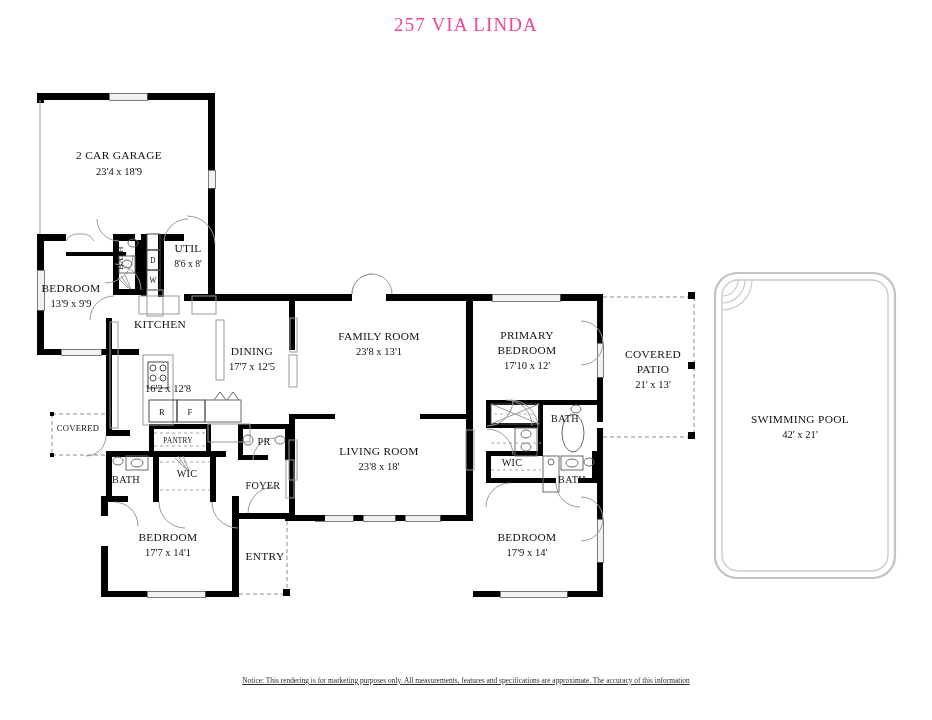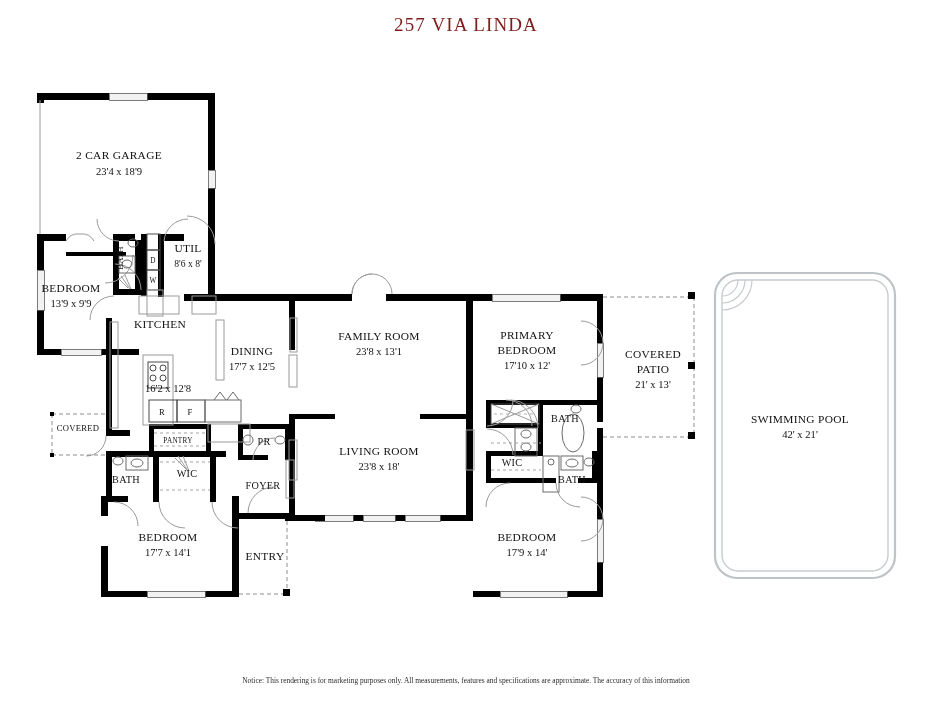--- a/index.html
+++ b/index.html
@@ -2,28 +2,28 @@
 <html><head>
 <meta charset="utf-8">
 <title>257 VIA LINDA</title>
 <style>
   html,body{margin:0;padding:0;background:#ffffff;}
   body{width:932px;height:720px;overflow:hidden;
        font-family:"Liberation Serif","DejaVu Serif",serif;color:#111;}
   #page{position:relative;width:932px;height:720px;background:#fff;}
   #title{
     position:absolute;top:14px;left:0;width:932px;text-align:center;
-    font-size:19px;letter-spacing:1.1px;color:#7f1d1d;font-weight:400;
+    font-size:19px;letter-spacing:1.1px;color:#ec4899;font-weight:400;
   }
   #plan{position:absolute;top:0;left:0;width:932px;height:720px;}
   #notice{
     position:absolute;left:0;top:676px;width:932px;text-align:center;
     font-size:7.4px;line-height:10.5px;color:#2b2b2b;
   }
-  #notice div{white-space:nowrap;}
+  #notice div{white-space:nowrap;text-decoration:underline;}
   .rl{font-size:11.4px;text-anchor:middle;fill:#111;
       font-family:"Liberation Serif","DejaVu Serif",serif;letter-spacing:.3px;}
   .rl.sm{font-size:10.2px;}
   .rl.xs{font-size:8.6px;}
   .rl.tiny{font-size:7.2px;}
   .dim{font-size:10.6px;text-anchor:middle;fill:#111;
        font-family:"Liberation Serif","DejaVu Serif",serif;}
   .dim.sm{font-size:9.6px;}
 </style>
 </head>

